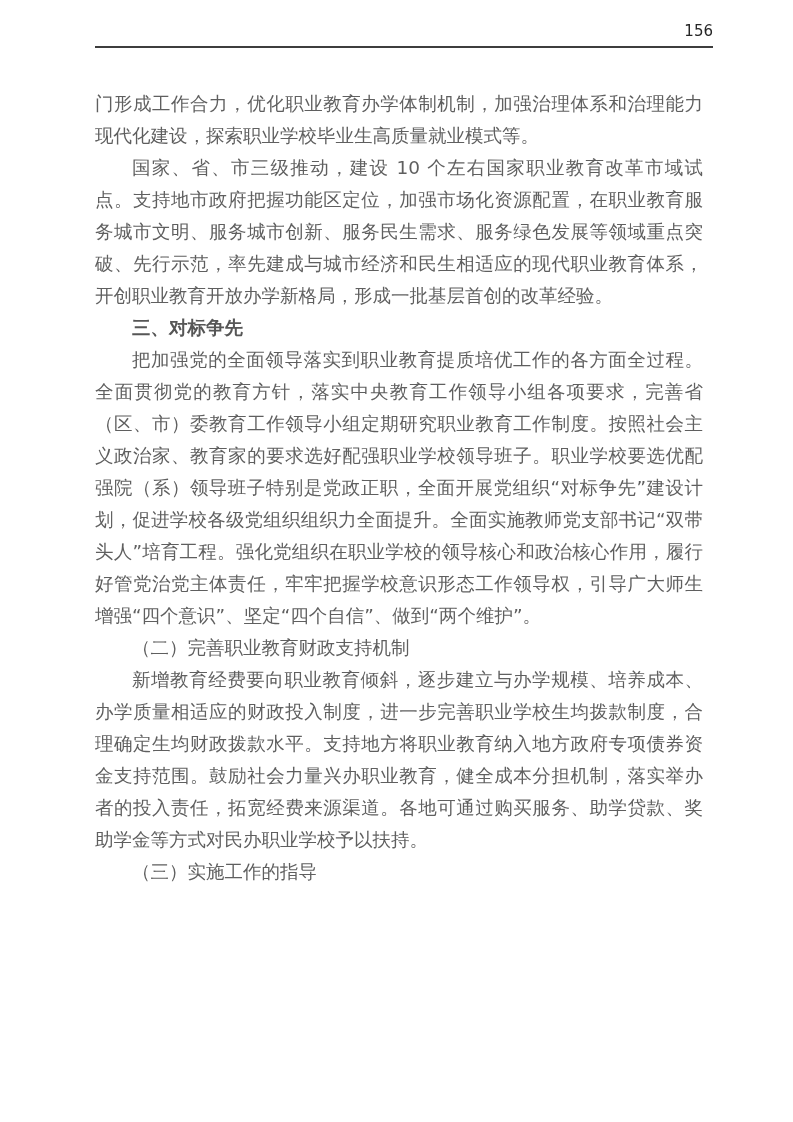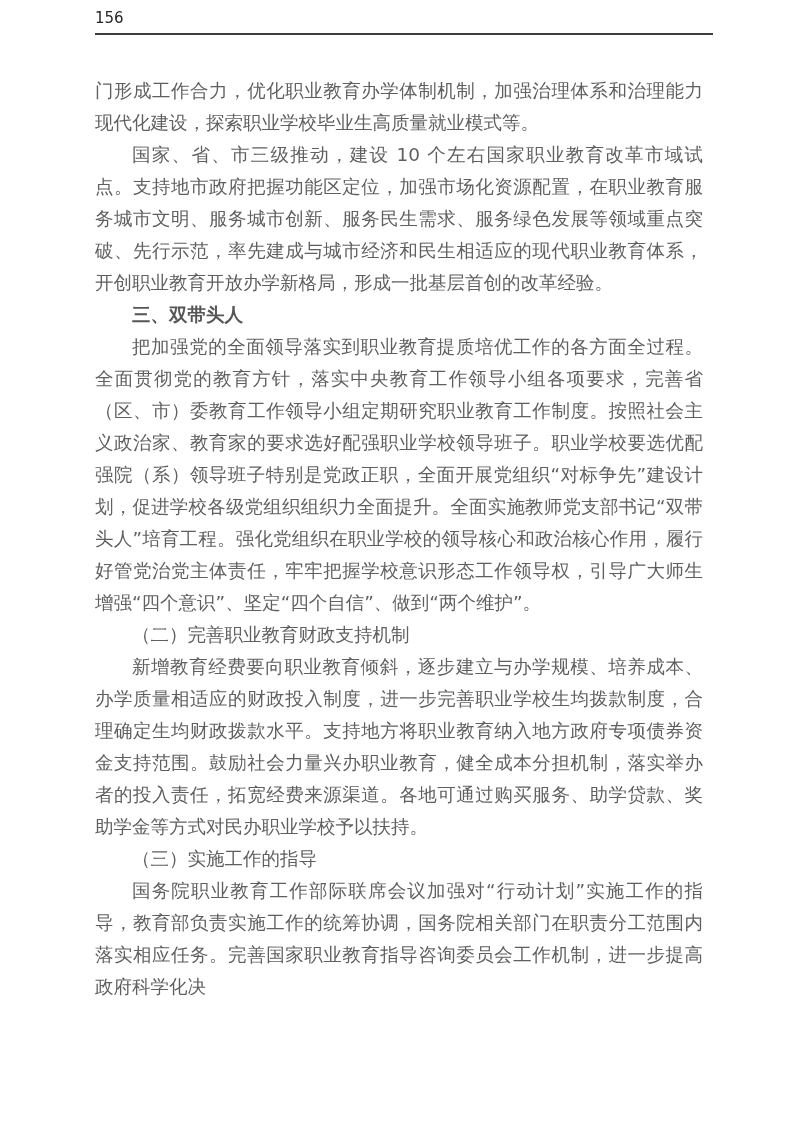--- a/index.html
+++ b/index.html
@@ -13,24 +13,24 @@
     height: 1122px;
     background: #ffffff;
     overflow: hidden;
     font-family: "DejaVu Sans", "Liberation Sans", sans-serif;
     box-sizing: border-box;
   }
   .page-header {
     margin: 0 80px 0 95px; 
   }
   .page-number {
-    padding-top: 7px;
+    padding-top: 20px;
     height: 22px;
     line-height: 22px;
-    text-align: left;
+    text-align: right;
     font-size: 15px;
     color: #262626;
   }
   .header-rule {
     margin-top: 4px;
     border: none;
     border-bottom: 2px solid #3d3d3d;
     height: 0;
   }
   .page-body {
@@ -63,27 +63,26 @@
     <div class="page-number">156</div>
     <div class="header-rule"></div>
   </header>
 
   <main class="page-body">
     <p class="para no-indent">门形成工作合力，优化职业教育办学体制机制，加强治理体系和治理能力现代化建设，探索职业学校毕业生高质量就业模式等。</p>
 
 
     <p class="para">国家、省、市三级推动，建设 10 个左右国家职业教育改革市域试点。支持地市政府把握功能区定位，加强市场化资源配置，在职业教育服务城市文明、服务城市创新、服务民生需求、服务绿色发展等领域重点突破、先行示范，率先建成与城市经济和民生相适应的现代职业教育体系，开创职业教育开放办学新格局，形成一批基层首创的改革经验。</p>
 
-    <p class="para heading">三、双带头人</p>
+    <p class="para heading">三、对标争先</p>
 
 
     <p class="para">把加强党的全面领导落实到职业教育提质培优工作的各方面全过程。全面贯彻党的教育方针，落实中央教育工作领导小组各项要求，完善省（区、市）委教育工作领导小组定期研究职业教育工作制度。按照社会主义政治家、教育家的要求选好配强职业学校领导班子。职业学校要选优配强院（系）领导班子特别是党政正职，全面开展党组织“对标争先”建设计划，促进学校各级党组织组织力全面提升。全面实施教师党支部书记“双带头人”培育工程。强化党组织在职业学校的领导核心和政治核心作用，履行好管党治党主体责任，牢牢把握学校意识形态工作领导权，引导广大师生增强“四个意识”、坚定“四个自信”、做到“两个维护”。</p>
 
     <p class="para">（二）完善职业教育财政支持机制</p>
 
     <p class="para">新增教育经费要向职业教育倾斜，逐步建立与办学规模、培养成本、办学质量相适应的财政投入制度，进一步完善职业学校生均拨款制度，合理确定生均财政拨款水平。支持地方将职业教育纳入地方政府专项债券资金支持范围。鼓励社会力量兴办职业教育，健全成本分担机制，落实举办者的投入责任，拓宽经费来源渠道。各地可通过购买服务、助学贷款、奖助学金等方式对民办职业学校予以扶持。</p>
 
     <p class="para">（三）实施工作的指导</p>
 
-    <p class="para">国务院职业教育工作部际联席会议加强对“行动计划”实施工作的指导，教育部负责实施工作的统筹协调，国务院相关部门在职责分工范围内落实相应任务。完善国家职业教育指导咨询委员会工作机制，进一步提高政府科学化决</p>
   </main>
 
 </div>
 
 </body></html>

